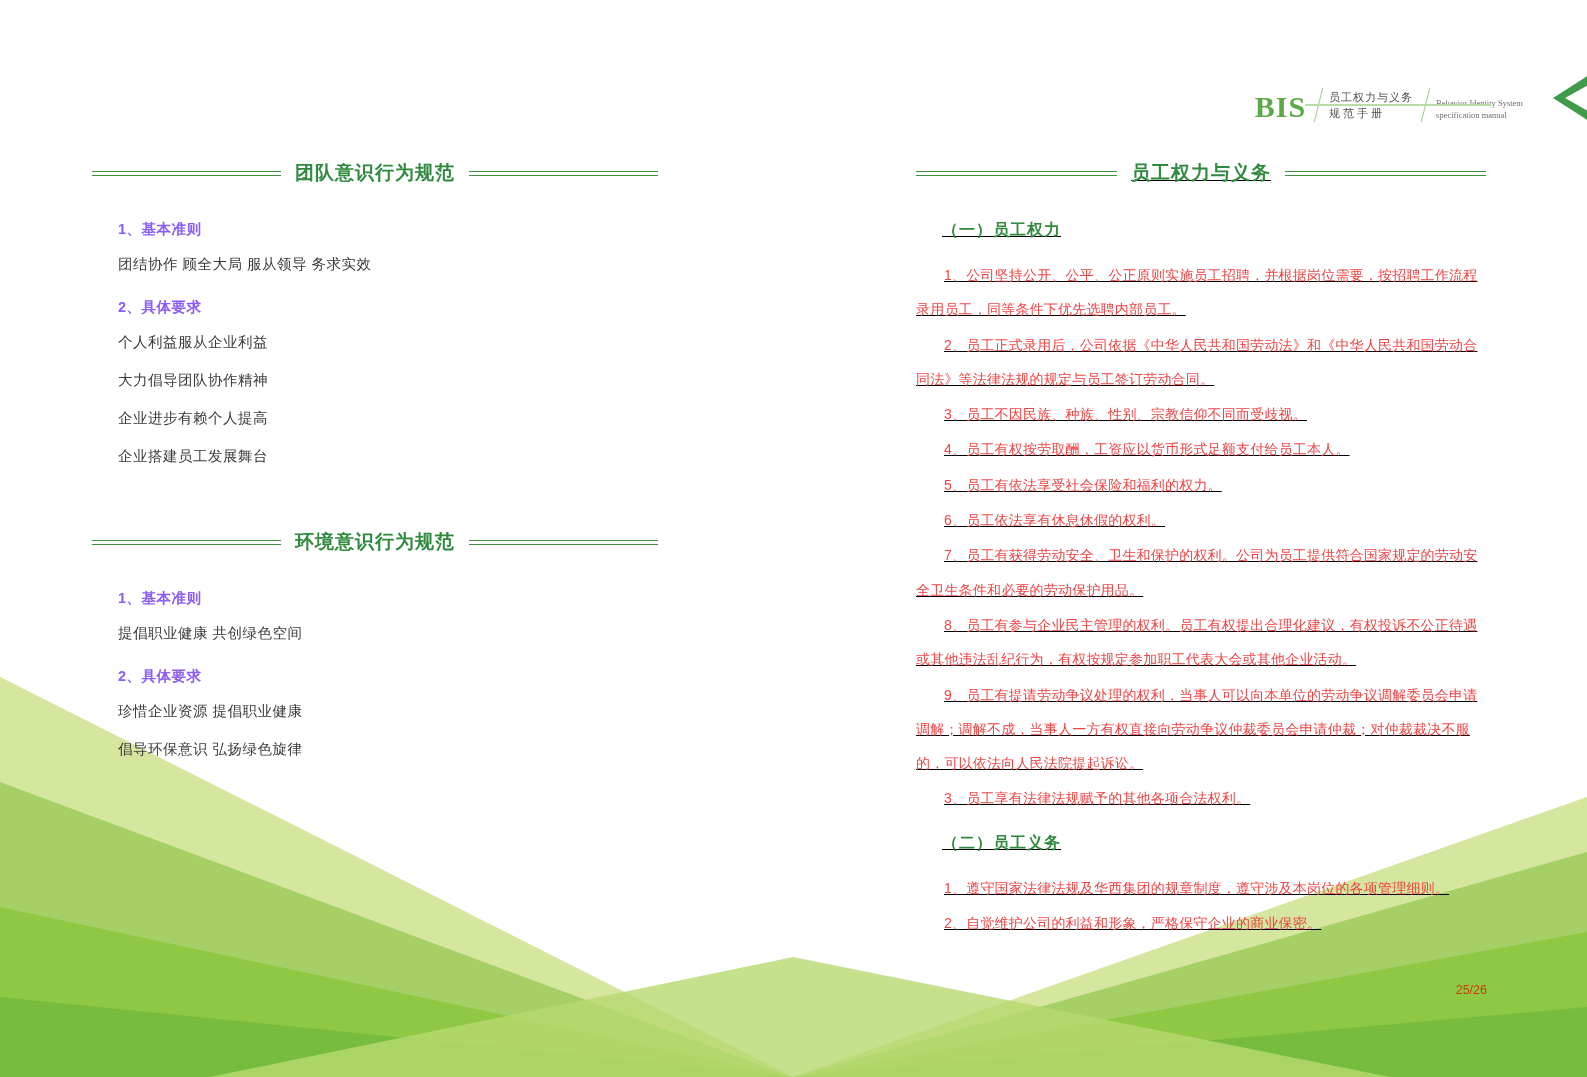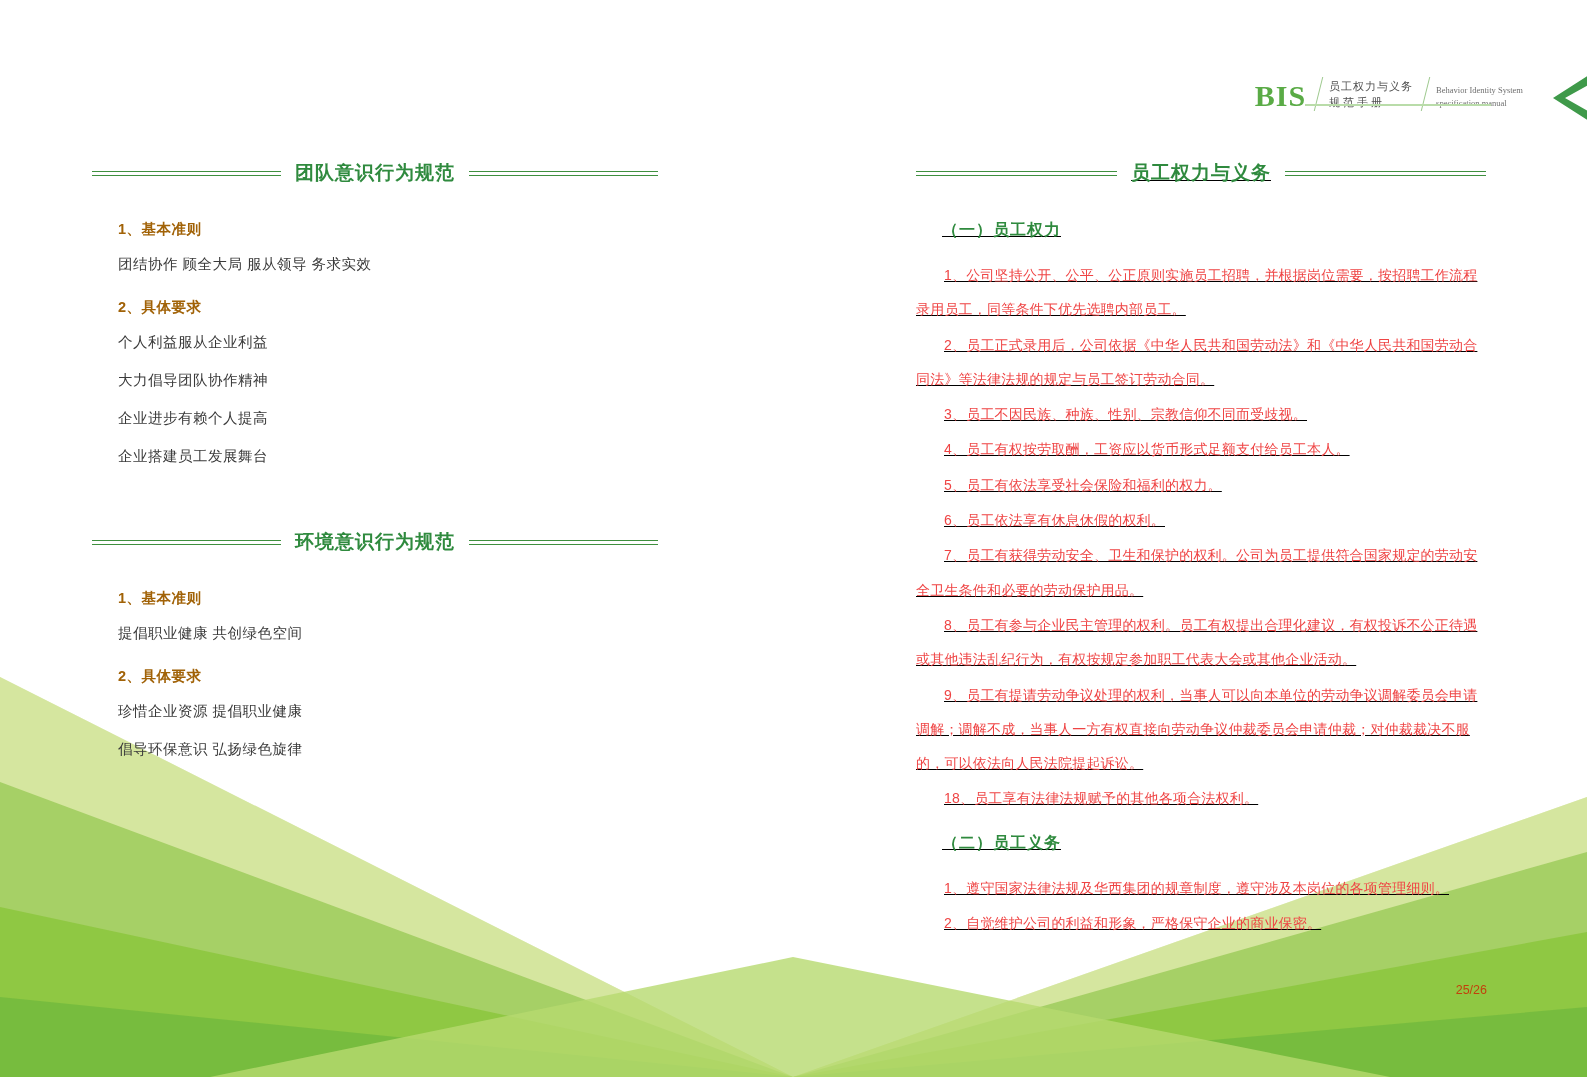--- a/index.html
+++ b/index.html
@@ -31,21 +31,21 @@
     height: 400px;
     pointer-events: none;
   }
 
   
   .logo-block {
     position: absolute;
     top: 62px;
     right: 64px;
     display: flex;
-    align-items: center;
+    align-items: flex-end;
     height: 60px;
     margin-left: 8px;
   }
   .logo-bis {
     font-family: "Liberation Serif", serif;
     font-size: 30px;
     font-weight: bold;
     color: #5aab46;
     letter-spacing: 1px;
     line-height: 1;
@@ -136,21 +136,21 @@
     font-size: 19px;
     font-weight: bold;
     color: #2f8a3e;
     letter-spacing: 1px;
   }
 
   
   .sub-head {
     font-size: 14.5px;
     font-weight: bold;
-    color: #a16207;
+    color: #8b5cf6;
     margin: 0 0 16px 26px;
     letter-spacing: .5px;
   }
   .plain-line {
     font-size: 14.5px;
     color: #3a3a3a;
     margin: 0 0 19px 26px;
     letter-spacing: .5px;
   }
   .gap-after { margin-bottom: 24px; }
@@ -265,21 +265,21 @@
 
     <div class="r-para">1、公司坚持公开、公平、公正原则实施员工招聘，并根据岗位需要，按招聘工作流程录用员工，同等条件下优先选聘内部员工。</div>
     <div class="r-para">2、员工正式录用后，公司依据《中华人民共和国劳动法》和《中华人民共和国劳动合同法》等法律法规的规定与员工签订劳动合同。</div>
     <div class="r-para">3、员工不因民族、种族、性别、宗教信仰不同而受歧视。</div>
     <div class="r-para">4、员工有权按劳取酬，工资应以货币形式足额支付给员工本人。</div>
     <div class="r-para">5、员工有依法享受社会保险和福利的权力。</div>
     <div class="r-para">6、员工依法享有休息休假的权利。</div>
     <div class="r-para">7、员工有获得劳动安全、卫生和保护的权利。公司为员工提供符合国家规定的劳动安全卫生条件和必要的劳动保护用品。</div>
     <div class="r-para">8、员工有参与企业民主管理的权利。员工有权提出合理化建议，有权投诉不公正待遇或其他违法乱纪行为，有权按规定参加职工代表大会或其他企业活动。</div>
     <div class="r-para">9、员工有提请劳动争议处理的权利，当事人可以向本单位的劳动争议调解委员会申请调解；调解不成，当事人一方有权直接向劳动争议仲裁委员会申请仲裁；对仲裁裁决不服的，可以依法向人民法院提起诉讼。</div>
-    <div class="r-para">18、员工享有法律法规赋予的其他各项合法权利。</div>
+    <div class="r-para">3、员工享有法律法规赋予的其他各项合法权利。</div>
 
     <div class="r-gap"></div>
 
     <div class="r-head">（二）员工义务</div>
 
     <div class="r-para">1、遵守国家法律法规及华西集团的规章制度，遵守涉及本岗位的各项管理细则。</div>
     <div class="r-para">2、自觉维护公司的利益和形象，严格保守企业的商业保密。</div>
   </div>
 
   <div class="page-num">25/26</div>

